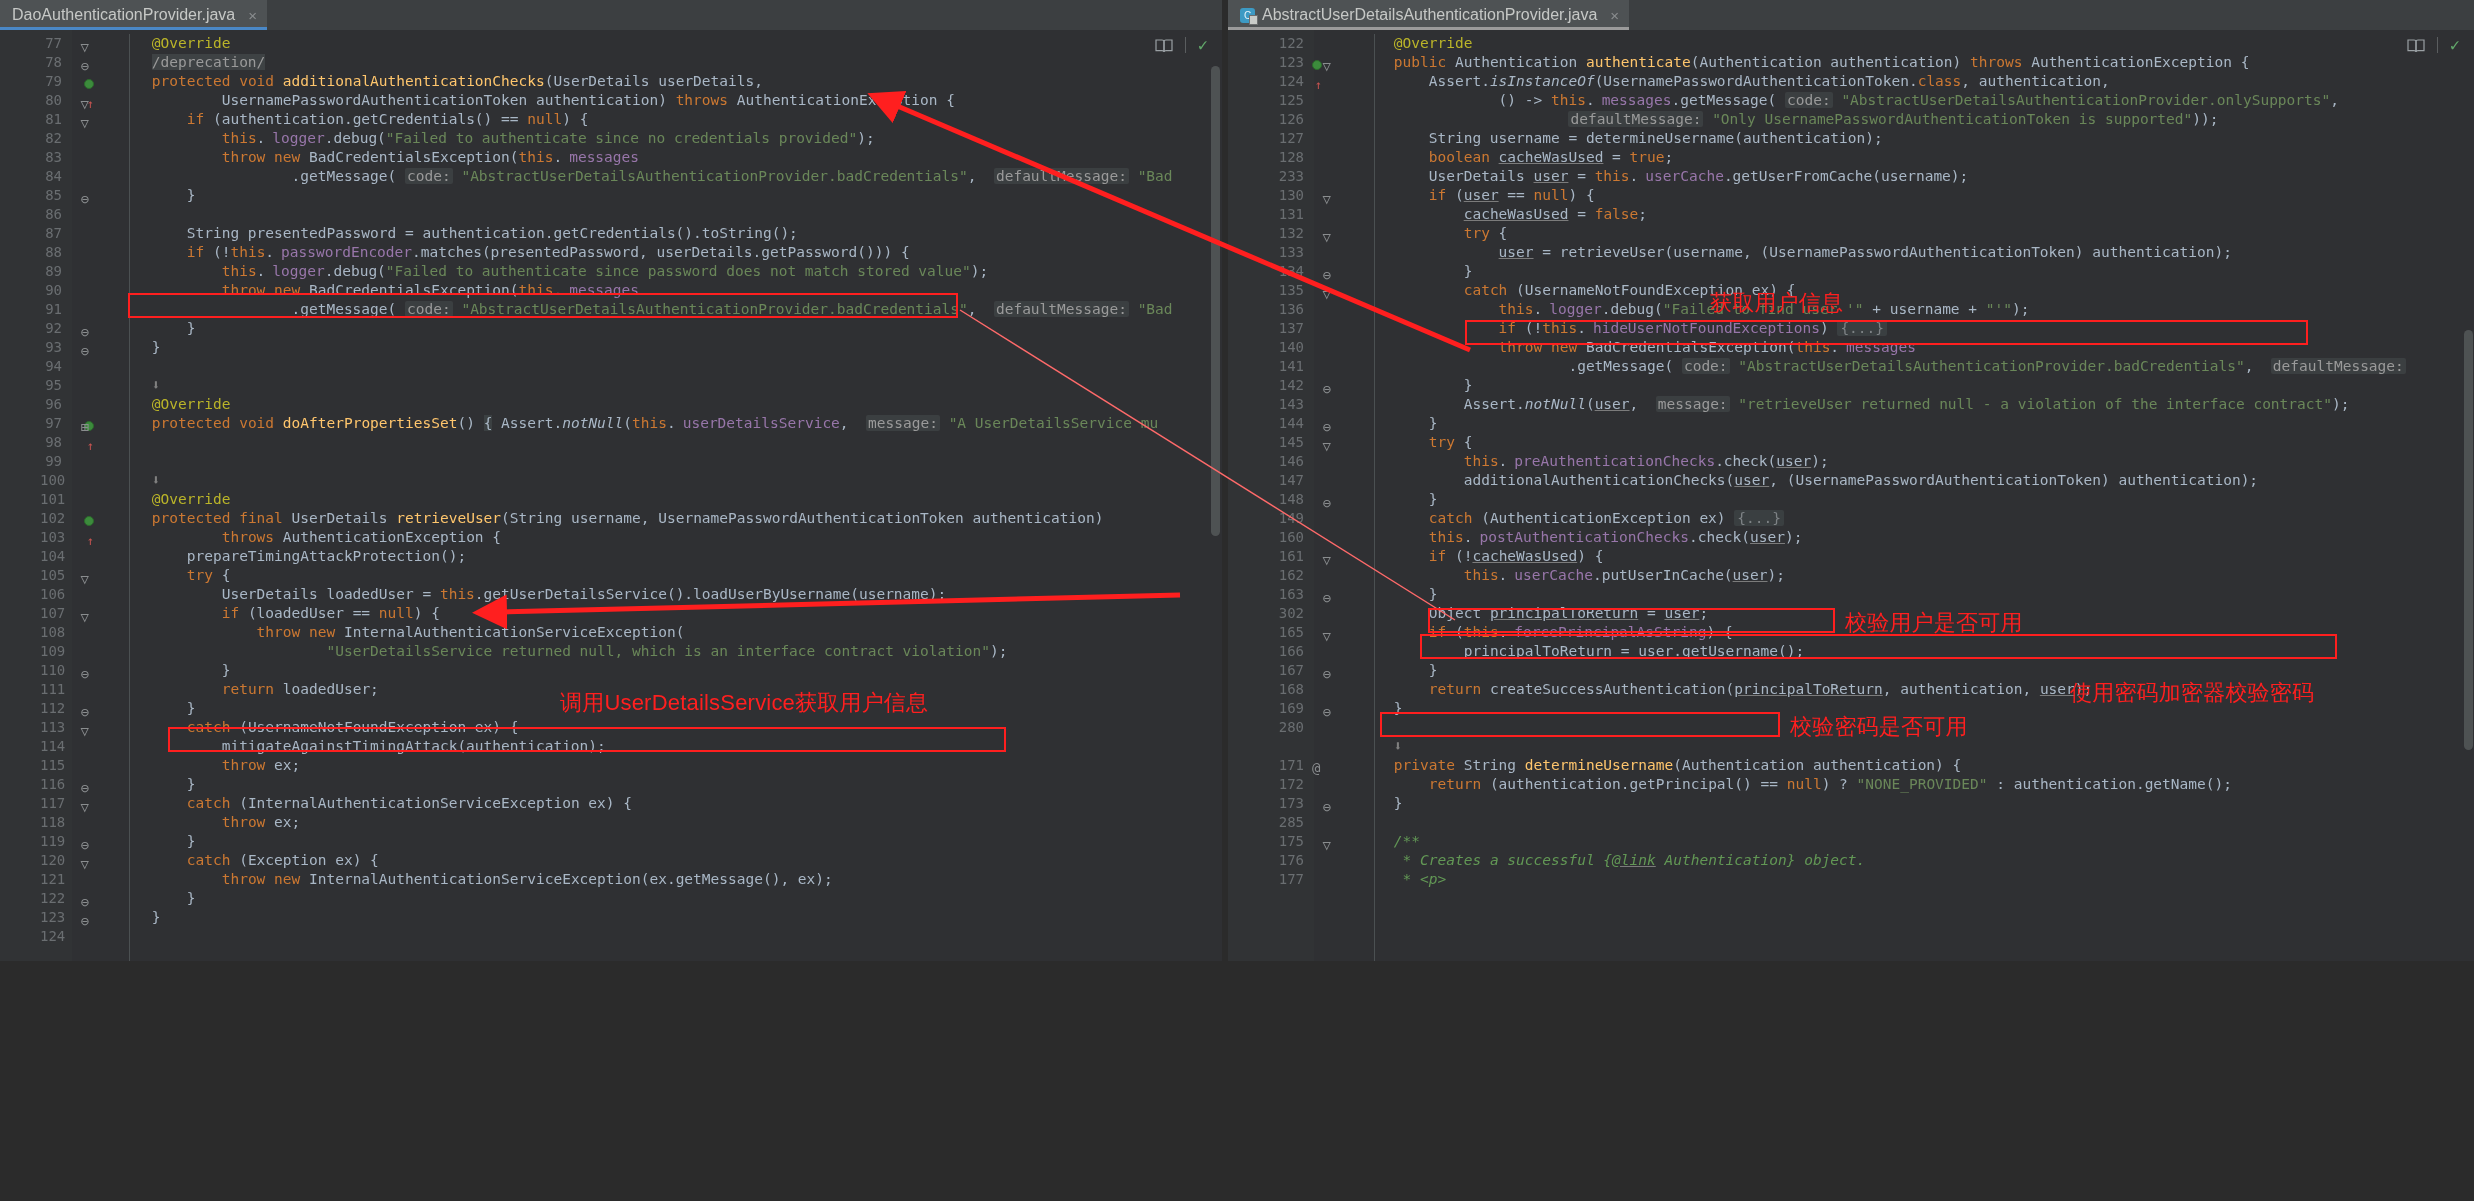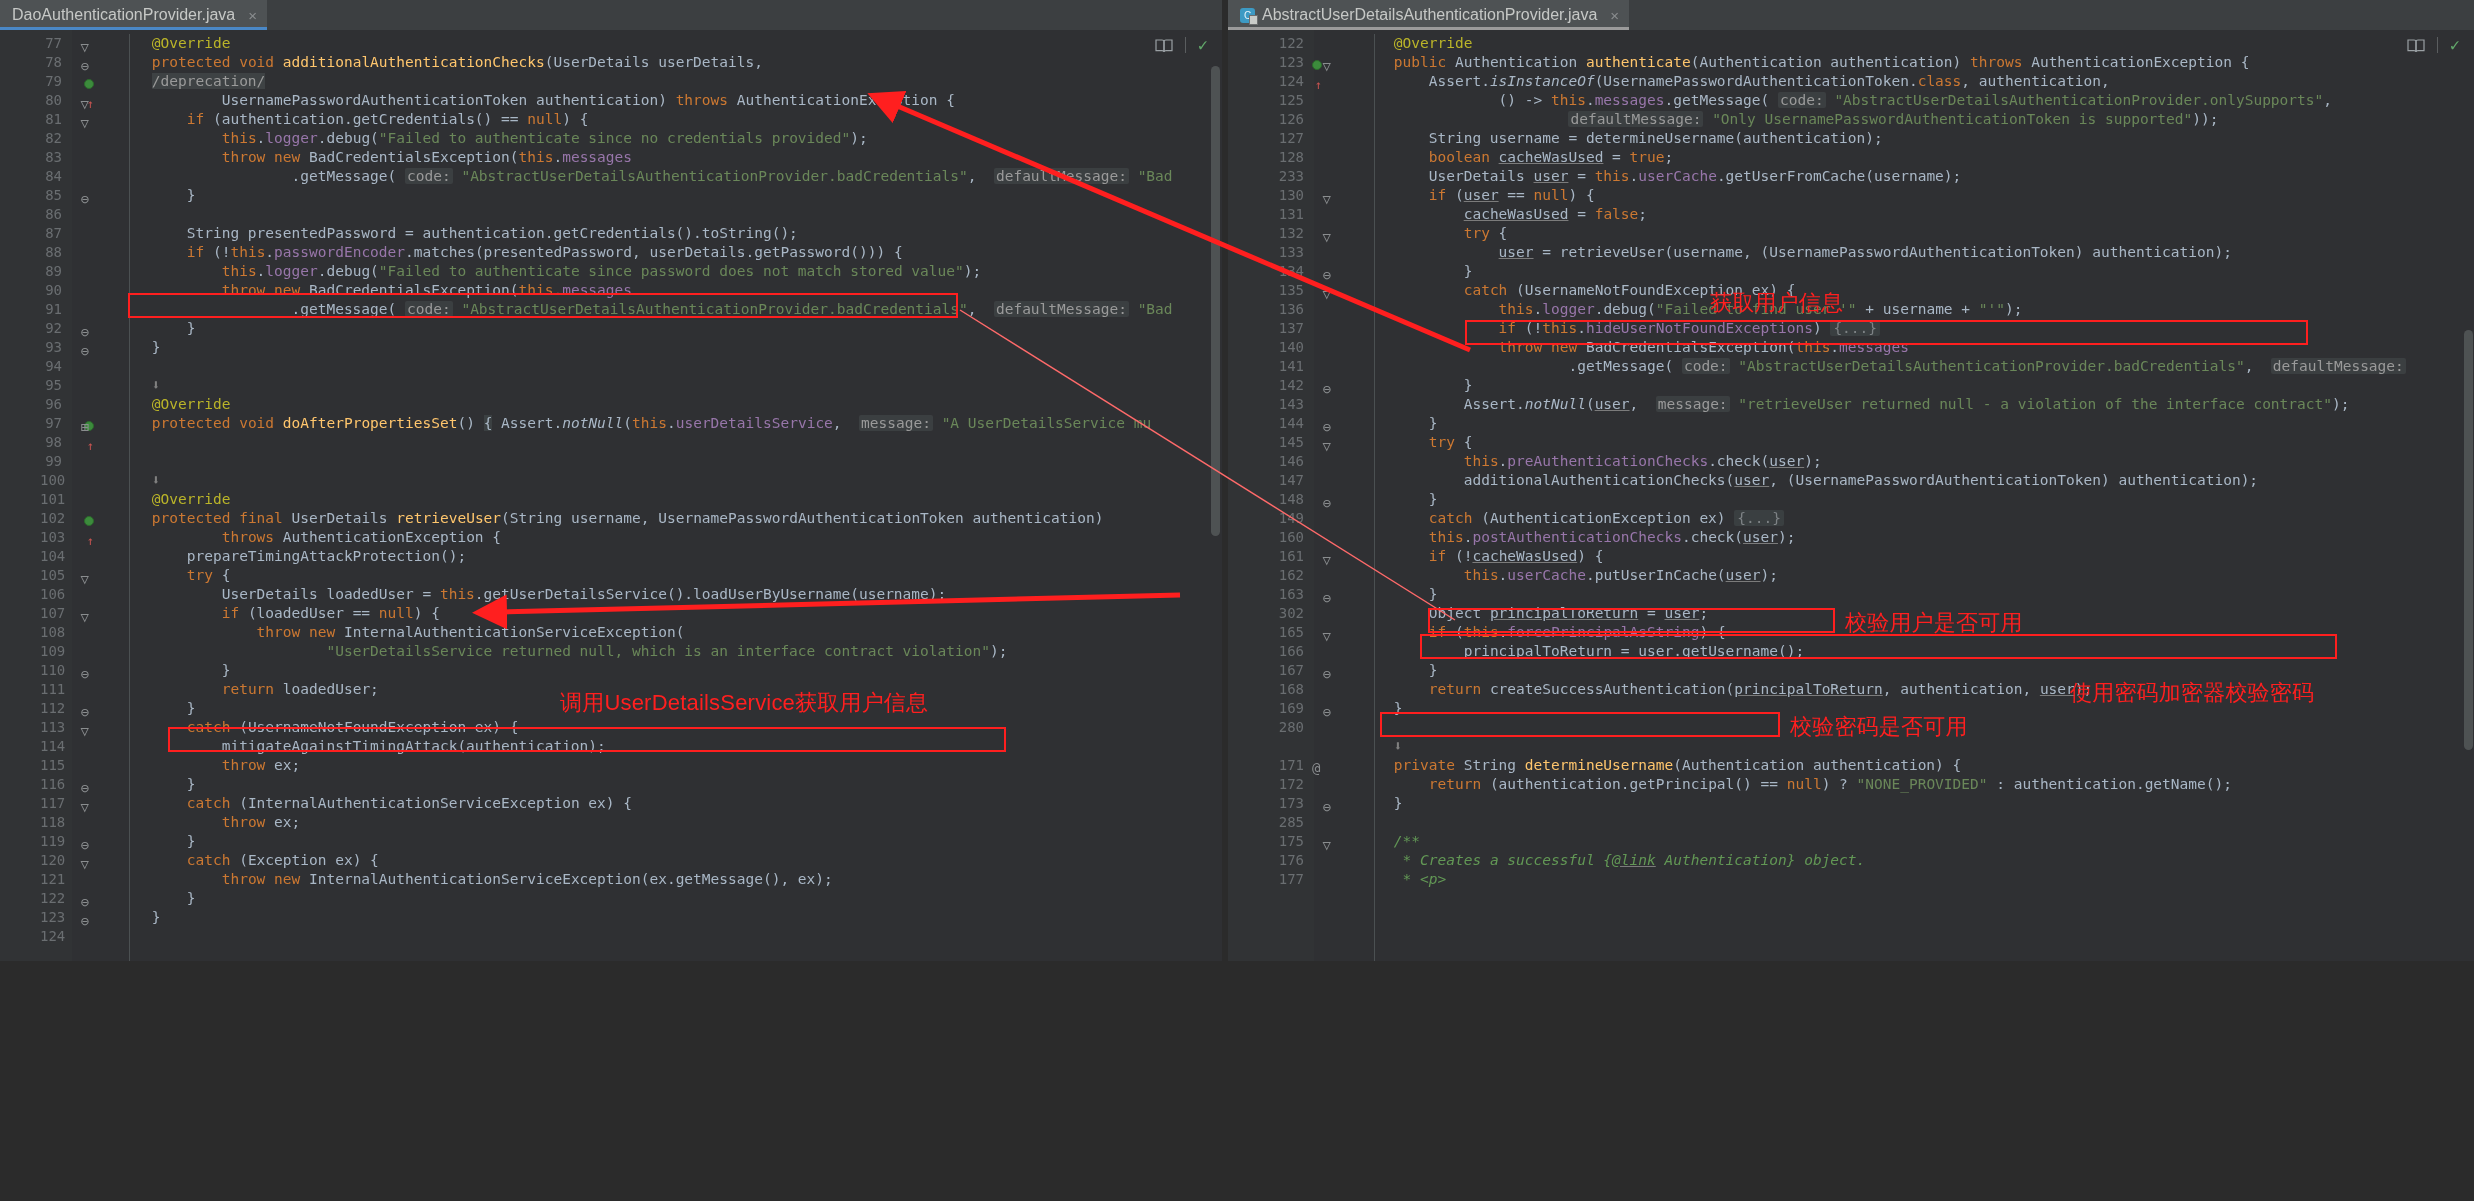--- a/index.html
+++ b/index.html
@@ -70,21 +70,21 @@
     color:#a9b7c6; padding-left:10px;
     font-family:"DejaVu Sans Mono", monospace;
   }
 
   
   .kw   { color:#cc7832; }
   .anno { color:#bbb529; }
   .str  { color:#6a8759; }
   .cmt  { color:#808080; }
   .doc  { color:#629755; font-style:italic; }
-  .fld  { color:#9876aa; }
+  .fld  { color:#9876aa;margin-left:7px; }
   .mth  { color:#ffc66d; }
   .stat { font-style:italic; }
   .ul   { text-decoration:underline; text-decoration-color:#7b7b7b; }
   .param{ background:#3b3f41; color:#9a9a9a; border-radius:2px; padding:0 2px; }
   .deprec { background:#3e4244; color:#9a9a9a; }
   .brace-hl { background:#3b4042; }
   .fold-ph { background:#3a3f41; color:#7d8285; border-radius:2px; padding:0 3px;}
 
   
   .iguide { position:absolute; width:1px; background:#4b5052; }
@@ -174,22 +174,22 @@
           <div class="gline">119<span class="fold">⊖</span></div>
           <div class="gline">120<span class="fold">▽</span></div>
           <div class="gline">121</div>
           <div class="gline">122<span class="fold">⊖</span></div>
           <div class="gline">123<span class="fold">⊖</span></div>
           <div class="gline">124</div>
         </div>
       <div class="code-area" id="code-left">
         <div class="iguide" style="left:57px; top:4px; height:1160px;"></div>
       <div class="cline">        <span class="anno">@Override</span></div>
+          <div class="cline">        <span class="deprec">/deprecation/</span></div>
           <div class="cline">        <span class="kw">protected</span> <span class="kw">void</span> <span class="mth">additionalAuthenticationChecks</span>(UserDetails userDetails,</div>
-          <div class="cline">        <span class="deprec">/deprecation/</span></div>
           <div class="cline">                UsernamePasswordAuthenticationToken authentication) <span class="kw">throws</span> AuthenticationException {</div>
           <div class="cline">            <span class="kw">if</span> (authentication.getCredentials() == <span class="kw">null</span>) {</div>
           <div class="cline">                <span class="kw">this</span>.<span class="fld">logger</span>.debug(<span class="str">"Failed to authenticate since no credentials provided"</span>);</div>
           <div class="cline">                <span class="kw">throw new</span> BadCredentialsException(<span class="kw">this</span>.<span class="fld">messages</span></div>
           <div class="cline">                        .getMessage( <span class="param">code:</span> <span class="str">"AbstractUserDetailsAuthenticationProvider.badCredentials"</span>,  <span class="param">defaultMessage:</span> <span class="str">"Bad</span></div>
           <div class="cline">            }</div>
           <div class="cline">&nbsp;</div>
           <div class="cline">            String presentedPassword = authentication.getCredentials().toString();</div>
           <div class="cline">            <span class="kw">if</span> (!<span class="kw">this</span>.<span class="fld">passwordEncoder</span>.matches(presentedPassword, userDetails.getPassword())) {</div>
           <div class="cline">                <span class="kw">this</span>.<span class="fld">logger</span>.debug(<span class="str">"Failed to authenticate since password does not match stored value"</span>);</div>

